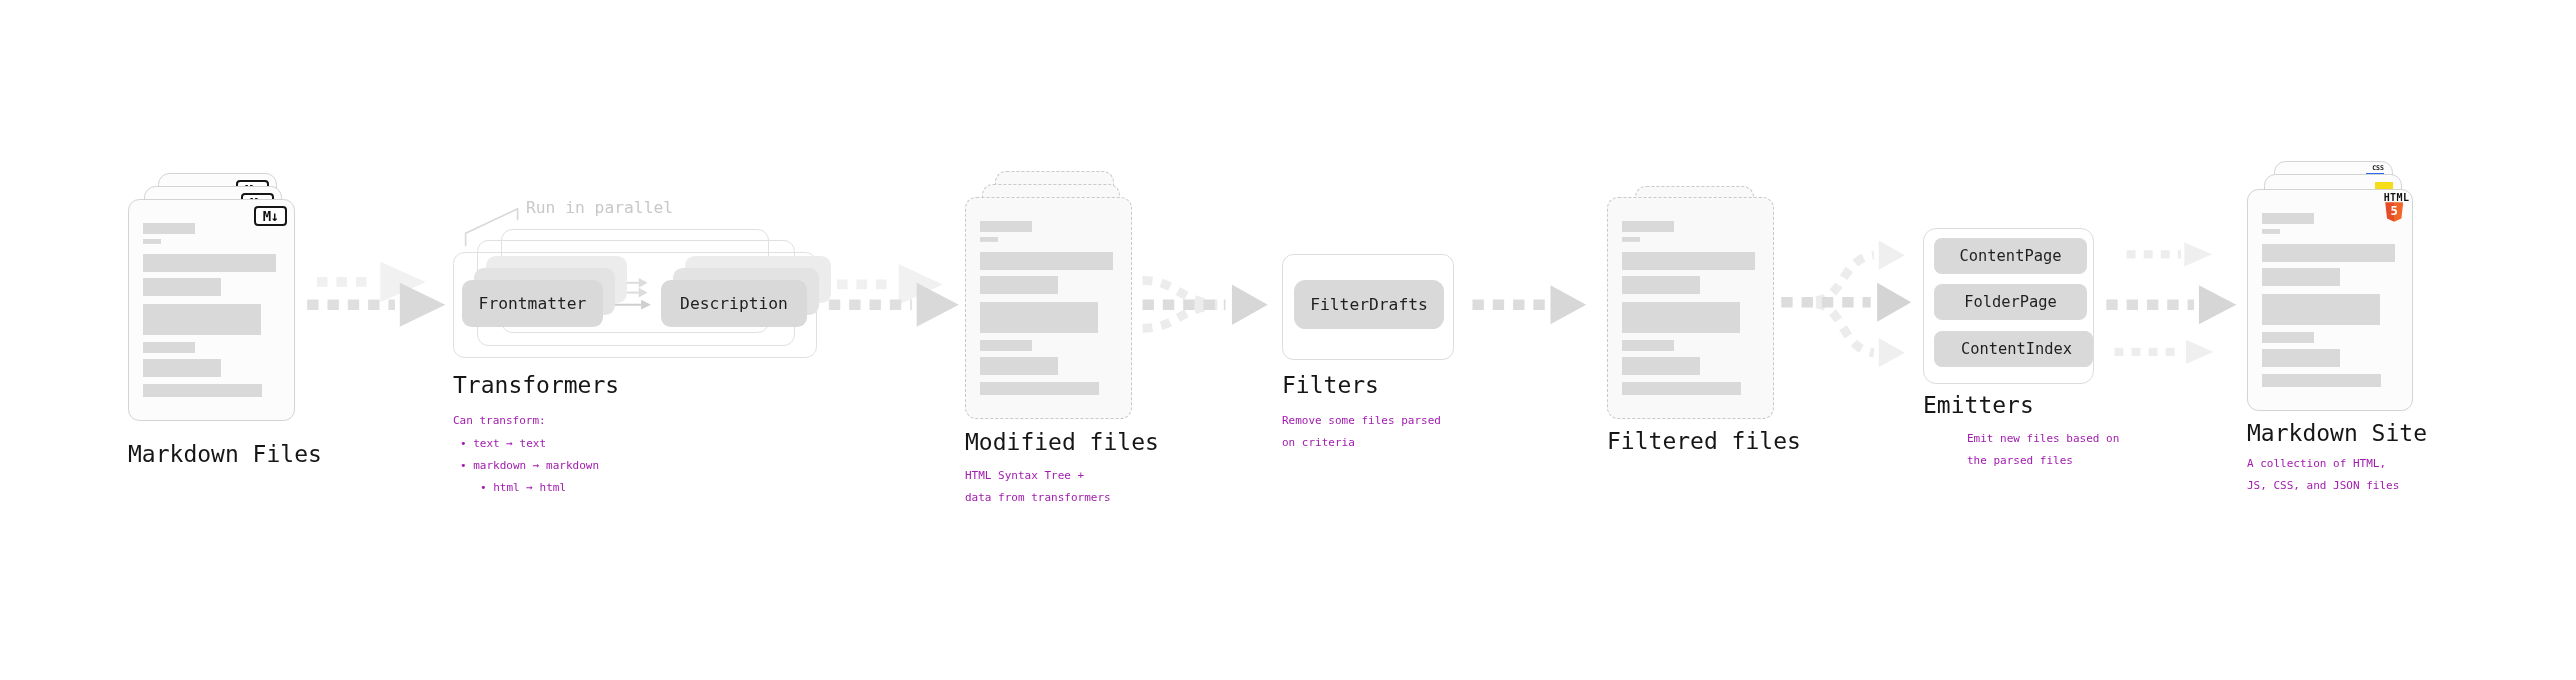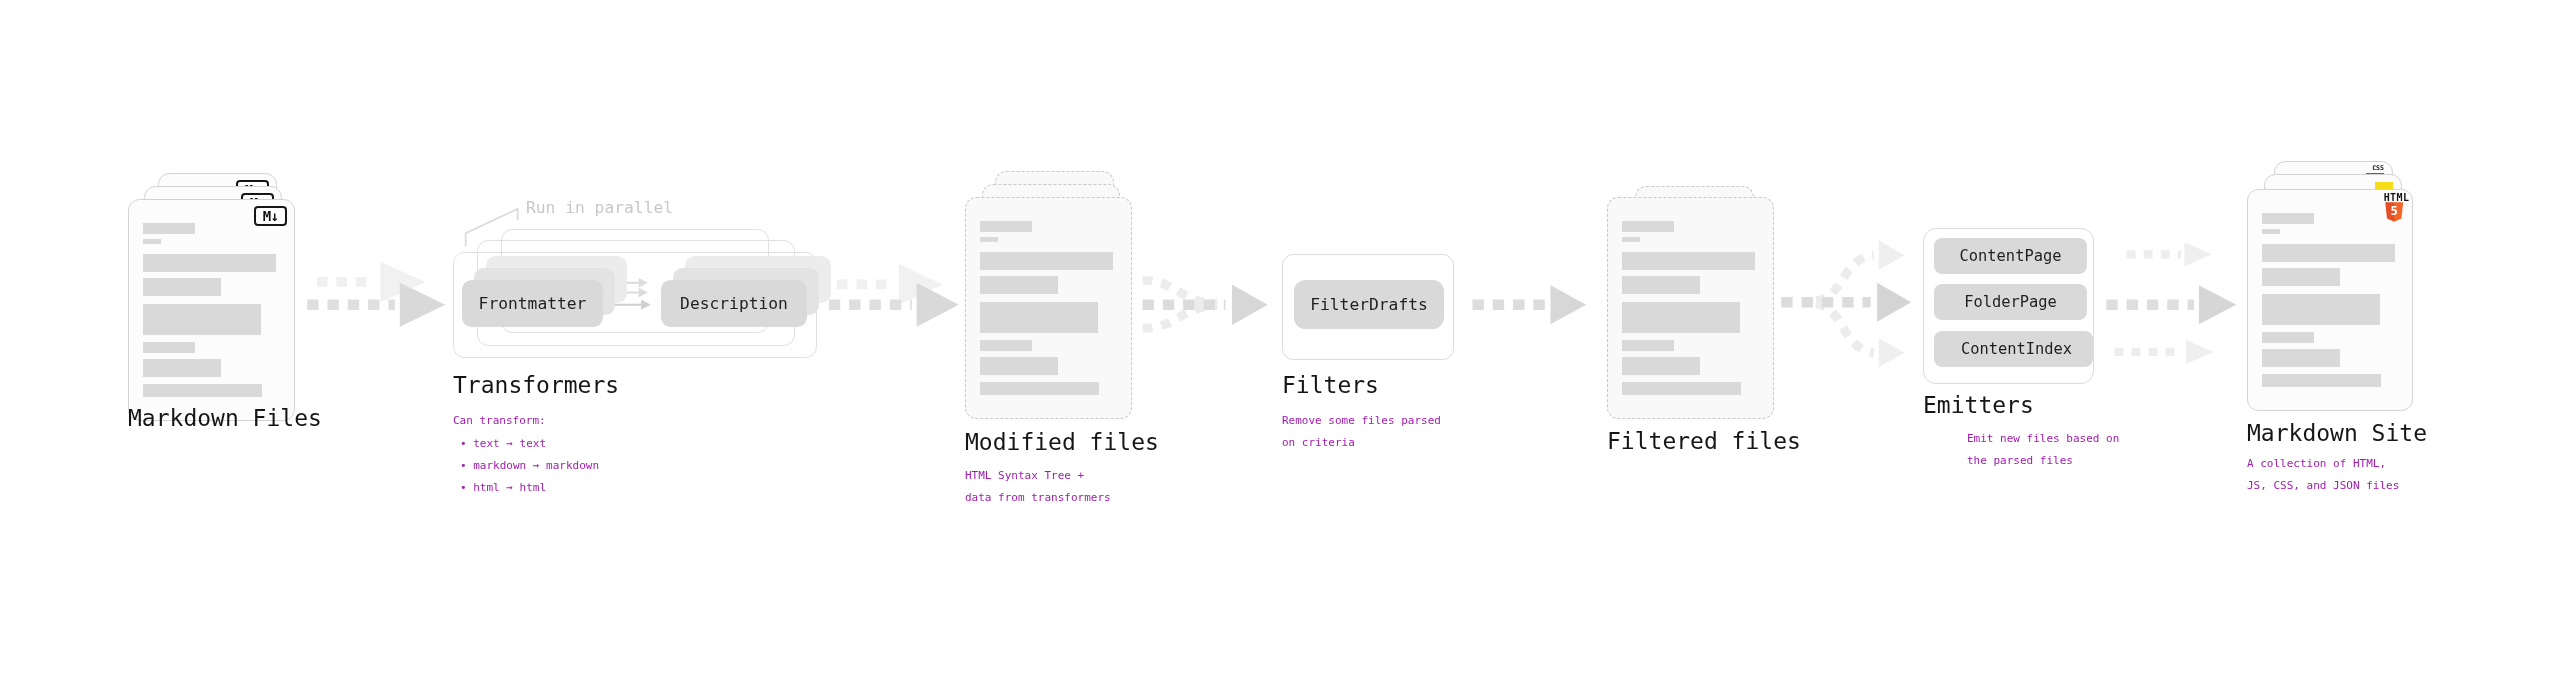--- a/index.html
+++ b/index.html
@@ -109,41 +109,41 @@
   <div>
     <div class="card solid" style="left:158px;top:173px;width:119px;height:199px;">
       <div class="md-badge">M↓</div>
     </div>
     <div class="card solid" style="left:144px;top:186px;width:138px;height:210px;">
       <div class="md-badge">M↓</div>
     </div>
     <div class="card solid skel" style="left:128px;top:199px;width:167px;height:222px;">
       <div class="md-badge">M↓</div>
     </div>
-    <div class="h1" style="left:128px;top:404px;">Markdown Files</div>
+    <div class="h1" style="left:128px;top:440px;">Markdown Files</div>
   </div>
 
   <div>
     <div class="note" style="left:526px;top:198px;">Run in parallel</div>
     <div class="obox" style="left:501px;top:229px;width:268px;height:104px;"></div>
     <div class="obox" style="left:477px;top:240px;width:318px;height:106px;"></div>
     <div class="obox" style="left:453px;top:252px;width:364px;height:106px;"></div>
 
     <div class="gp g2" style="left:486px;top:256px;width:141px;height:47px;"></div>
     <div class="gp g2" style="left:685px;top:256px;width:146px;height:47px;"></div>
     <div class="gp g1" style="left:474px;top:268px;width:141px;height:47px;"></div>
     <div class="gp g1" style="left:673px;top:268px;width:146px;height:47px;"></div>
     <div class="pill" style="left:462px;top:280px;width:141px;height:47px;">Frontmatter</div>
     <div class="pill" style="left:661px;top:280px;width:146px;height:47px;">Description</div>
 
     <div class="h1" style="left:453px;top:371px;">Transformers</div>
     <div class="sub" style="left:453px;top:410px;">Can transform:</div>
     <div class="sub" style="left:460px;top:433px;">• text → text</div>
     <div class="sub" style="left:460px;top:455px;">• markdown → markdown</div>
-    <div class="sub" style="left:460px;top:477px;">• html → html</div>
+    <div class="sub" style="left:480px;top:477px;">• html → html</div>
   </div>
 
   <div>
     <div class="card dash" style="left:995px;top:171px;width:119px;height:199px;"></div>
     <div class="card dash" style="left:982px;top:184px;width:138px;height:210px;"></div>
     <div class="card dash skel" style="left:965px;top:197px;width:167px;height:222px;"></div>
     <div class="h1" style="left:965px;top:428px;">Modified files</div>
     <div class="sub" style="left:965px;top:465px;">HTML Syntax Tree +
 data from transformers</div>
   </div>

